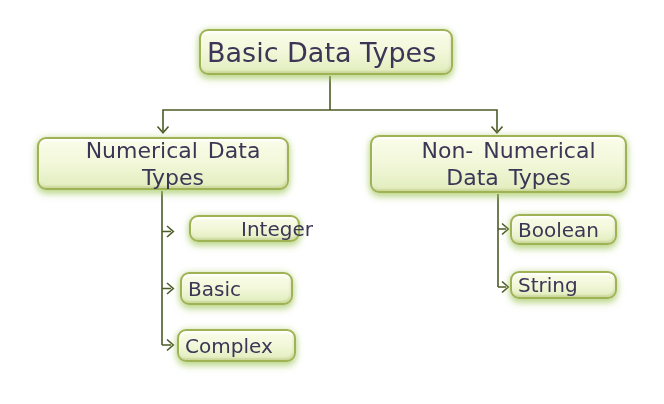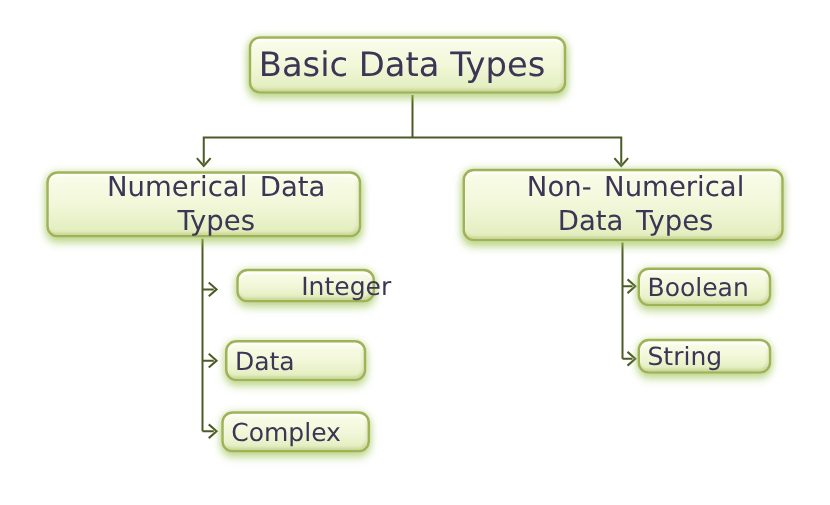--- a/index.html
+++ b/index.html
@@ -83,21 +83,21 @@
 
   <div class="node node-branch node-branch-r">
     <span class="label">Non- Numerical Data Types</span>
   </div>
 
   <div class="node node-leaf node-integer">
     <span class="label">Integer</span>
   </div>
 
   <div class="node node-leaf node-float">
-    <span class="label">Data</span>
+    <span class="label">Basic</span>
   </div>
 
   <div class="node node-leaf node-complex">
     <span class="label">Complex</span>
   </div>
 
   <div class="node node-leaf node-boolean">
     <span class="label">Boolean</span>
   </div>
 

